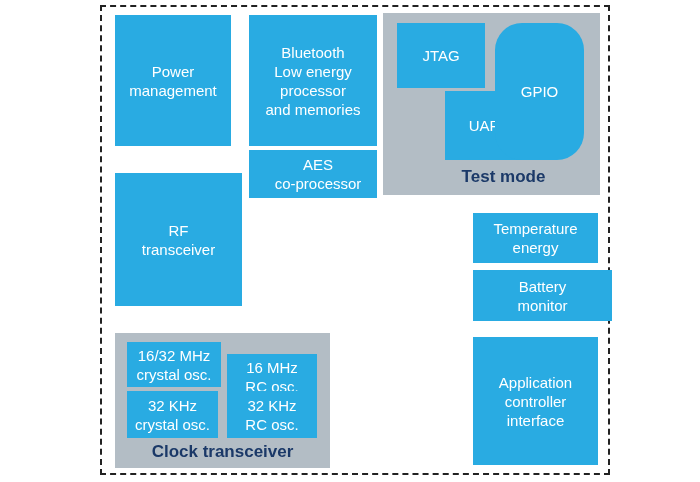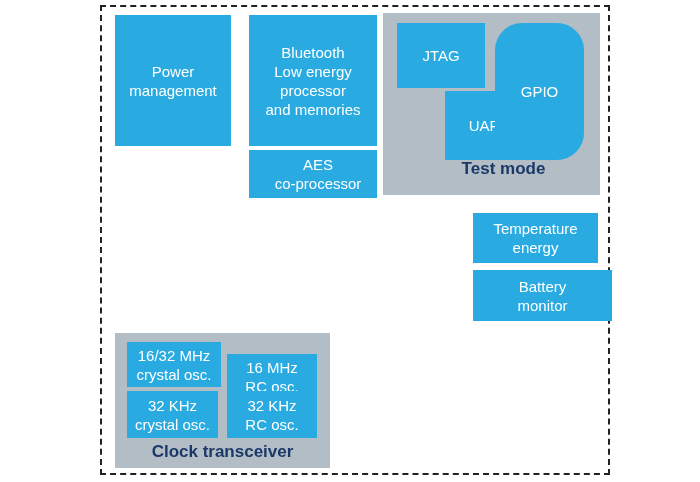--- a/index.html
+++ b/index.html
@@ -62,34 +62,39 @@
 management</div>
 
   <div class="blk" style="left:249px; top:15px; width:128px; height:131px;">Bluetooth
 Low energy
 processor
 and memories</div>
 
   <div class="blk" style="left:249px; top:150px; width:128px; height:48px;padding-left:10px;">AES
 co-processor</div>
 
+  <div class="blk" style="left:115px; top:173px; width:127px; height:133px;">RF
+transceiver</div>
 
   <div class="group" style="left:383px; top:13px; width:217px; height:182px;">
     <div class="blk" style="left:14px; top:10px; width:88px; height:65px;">JTAG</div>
     <div class="blk" style="left:14px; top:78px; width:88px; height:69px;margin-left:48px;">UART</div>
     <div class="blk" style="left:112px; top:10px; width:89px; height:137px;border-radius:27px;">GPIO</div>
-    <div class="group-label" style="bottom:16px;padding-left:24px;">Test mode</div>
+    <div class="group-label" style="bottom:8px;padding-left:24px;">Test mode</div>
   </div>
 
   <div class="blk" style="left:473px; top:213px; width:125px; height:50px;">Temperature
 energy</div>
 
   <div class="blk" style="left:473px; top:270px; width:139px; height:51px;">Battery
 monitor</div>
 
+  <div class="blk" style="left:473px; top:337px; width:125px; height:128px;">Application
+controller
+interface</div>
 
   <div class="group" style="left:115px; top:333px; width:215px; height:135px;">
     <div class="blk" style="left:12px; top:9px; width:94px; height:45px;">16/32 MHz
 crystal osc.</div>
     <div class="blk" style="left:112px; top:9px; width:90px; height:45px;margin-top:12px;">16 MHz
 RC osc.</div>
     <div class="blk" style="left:12px; top:58px; width:91px; height:47px;">32 KHz
 crystal osc.</div>
     <div class="blk" style="left:112px; top:58px; width:90px; height:47px;">32 KHz
 RC osc.</div>

